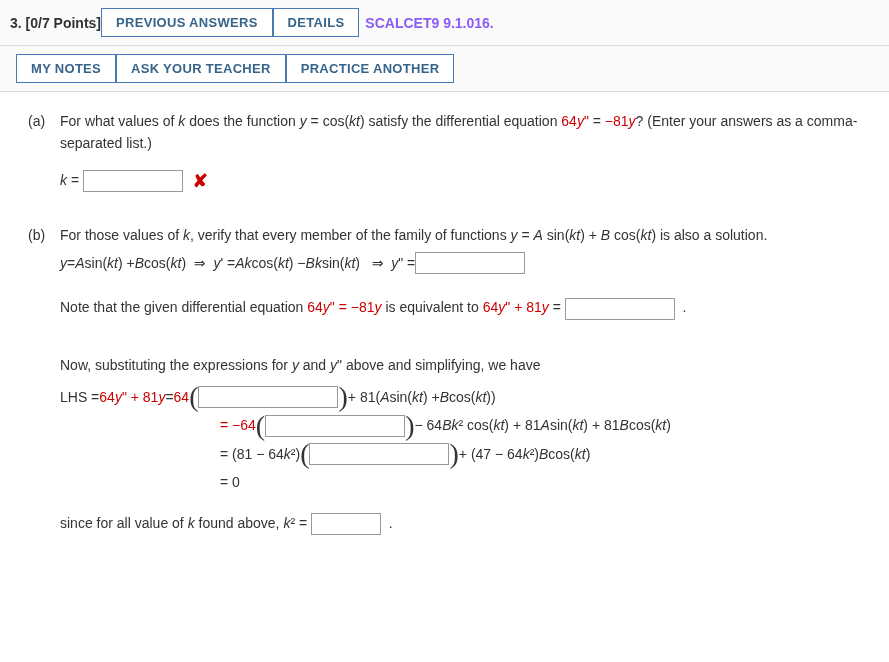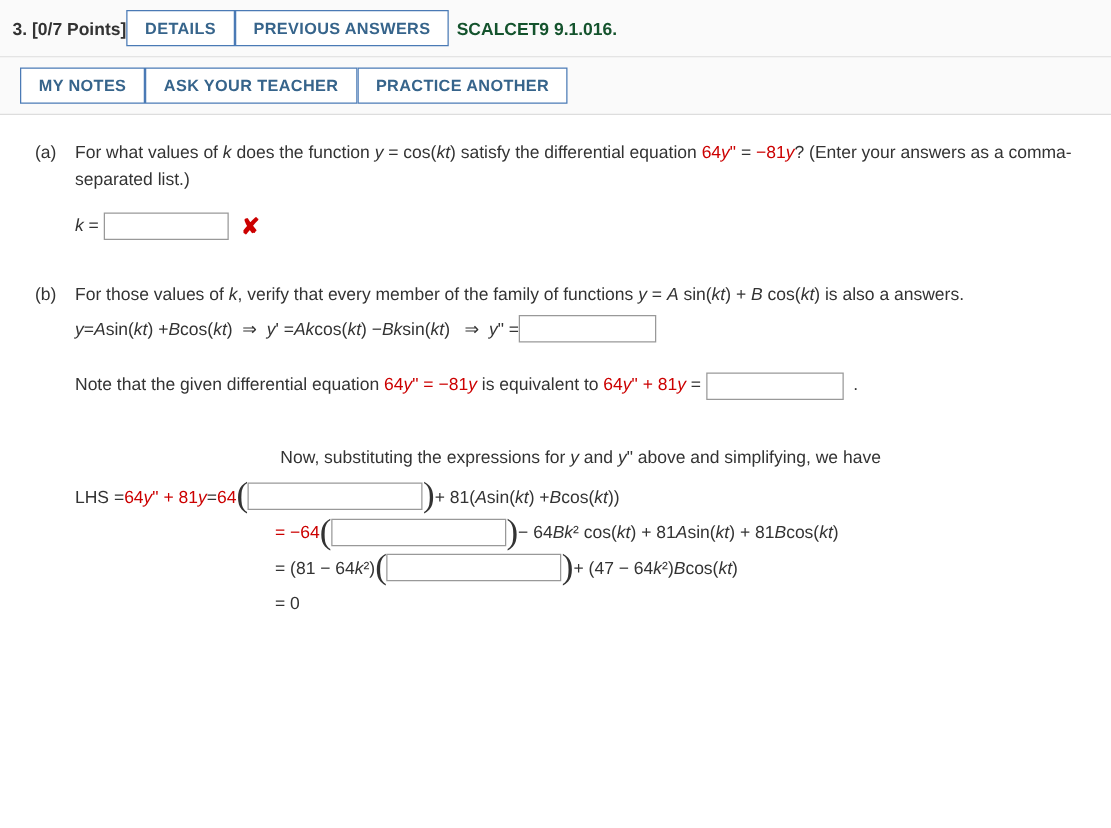--- a/index.html
+++ b/index.html
@@ -1,19 +1,19 @@
 <!DOCTYPE html>
 <html><head>
   <meta charset="utf-8">
   <style>
     * { box-sizing: border-box; margin: 0; padding: 0; }
     body { font-family: Arial, Helvetica, sans-serif; font-size: 14px; color: #333; background: #fff; width: 889px; }
     .header-row { display: flex; align-items: center; gap: 0; padding: 8px 10px; flex-wrap: wrap; border-bottom: 1px solid #ddd; background: #fafafa; }
     .wa-btn { border: 1px solid #4a7ab5; color: #36648b; background: #fff; padding: 6px 14px; font-size: 13px; font-weight: bold; cursor: pointer; letter-spacing: 0.3px; }
-    .assign-label { font-weight: bold; color: #14532d; margin-left: 6px; }
+    .assign-label { font-weight: bold; color: #8b5cf6; margin-left: 6px; }
     .content { padding: 18px 20px 30px 60px; line-height: 1.6; }
     .part { margin-bottom: 28px; position: relative; }
     .part-lbl { position: absolute; left: -32px; top: 0; }
     .mi { font-style: italic; }
     .input-box { display: inline-block; border: 1px solid #999; height: 22px; vertical-align: middle; background: #fff; padding: 0 4px; }
     .w100 { width: 100px; }
     .w110 { width: 110px; }
     .w140 { width: 140px; }
     .w70 { width: 70px; }
     .x-mark { color: #cc0000; font-weight: bold; font-size: 18px; margin-left: 6px; vertical-align: middle; }
@@ -22,22 +22,22 @@
     .big-paren { font-size: 28px; vertical-align: middle; line-height: 0; font-family: 'Times New Roman', serif; }
     .eqrow { display: flex; align-items: center; margin: 6px 0; flex-wrap: wrap; }
     .eqpad { margin-left: 160px; }
     .kblock { margin: 12px 0 18px 0; }
   </style>
 </head>
 <body>
 
 <div class="header-row">
   <span><b><span>3.</span> <span>[0/7 Points]</span></b></span>
+  <button class="wa-btn">PREVIOUS ANSWERS</button>
   <button class="wa-btn">DETAILS</button>
-  <button class="wa-btn">PREVIOUS ANSWERS</button>
   <span class="assign-label">SCALCET9 9.1.016.</span>
 </div>
 <div class="header-row" style="border-top:none;padding-left:16px;">
   <button class="wa-btn">MY NOTES</button>
   <button class="wa-btn">ASK YOUR TEACHER</button>
   <button class="wa-btn">PRACTICE ANOTHER</button>
 </div>
 
 <div class="content">
 
@@ -49,39 +49,39 @@
     <div class="kblock">
       <span class="mi">k</span><span> = </span>
       <input class="input-box w100" style="">
       <span class="x-mark">✘</span>
     </div>
   </div>
 
   <div class="part">
     <span class="part-lbl">(b)</span>
     <div>
-      <span>For those values of </span><span class="mi">k</span><span>, verify that every member of the family of functions </span><span class="mi">y</span><span> = </span><span class="mi">A</span><span> sin(</span><span class="mi">kt</span><span>) + </span><span class="mi">B</span><span> cos(</span><span class="mi">kt</span><span>) is also a answers.</span>
+      <span>For those values of </span><span class="mi">k</span><span>, verify that every member of the family of functions </span><span class="mi">y</span><span> = </span><span class="mi">A</span><span> sin(</span><span class="mi">kt</span><span>) + </span><span class="mi">B</span><span> cos(</span><span class="mi">kt</span><span>) is also a solution.</span>
     </div>
 
     <div class="line eqrow">
       <span class="mi">y</span> = <span class="mi">A</span><span> sin(</span><span class="mi">kt</span><span>) + </span><span class="mi">B</span><span> cos(</span><span class="mi">kt</span><span>)</span>
       &nbsp;&nbsp;<span>⇒</span>&nbsp;&nbsp;
       <span class="mi">y</span><span>' = </span><span class="mi">Ak</span><span> cos(</span><span class="mi">kt</span><span>) − </span><span class="mi">Bk</span><span> sin(</span><span class="mi">kt</span>)
       &nbsp;&nbsp;<span>⇒</span>&nbsp;&nbsp;
       <span class="mi">y</span><span>" = </span>
       <input class="input-box w110" style="">
     </div>
 
     <div class="line" style="margin-top:22px;">
       <span>Note that the given differential equation </span><span class="red"><span>64</span><span class="mi">y</span><span>" = −81</span><span class="mi">y</span></span><span> is equivalent to </span><span class="red"><span>64</span><span class="mi">y</span><span>" + 81</span><span class="mi">y</span></span><span> = </span>
       <input class="input-box w110" style="">
       &nbsp;.
     </div>
 
-    <div class="line" style="margin-top:34px;text-align:center;">
+    <div class="line" style="margin-top:34px;">
       <span>Now, substituting the expressions for </span><span class="mi">y</span><span> and </span><span class="mi">y</span><span>" above and simplifying, we have</span>
     </div>
 
     <div class="eqrow">
       <span>LHS = </span>
         <span class="red"><span>64</span><span class="mi">y</span><span>" + 81</span><span class="mi">y</span></span>
         <span> = </span>
       <span class="red">64</span>
         <span class="big-paren">(</span>
       <input class="input-box w140" style="">
@@ -108,15 +108,20 @@
       <span>= (81 − 64</span><span class="mi">k</span><span>²)</span><span class="big-paren">(</span>
       <input class="input-box w140" style="">
       <span class="big-paren">)</span>
       <span> + (47 − 64</span><span class="mi">k</span><span>²) </span><span class="mi">B</span><span> cos(</span><span class="mi">kt</span>)
     </div>
 
     <div class="eqrow eqpad">
       <span>= 0</span>
     </div>
 
+    <div class="line" style="margin-top:18px;">
+      <span>since for all value of </span><span class="mi">k</span><span> found above, </span><span class="mi">k</span><span>² = </span>
+      <input class="input-box w70" style="">
+      &nbsp;.
+    </div>
   </div>
 
 </div>
 
 </body></html>

